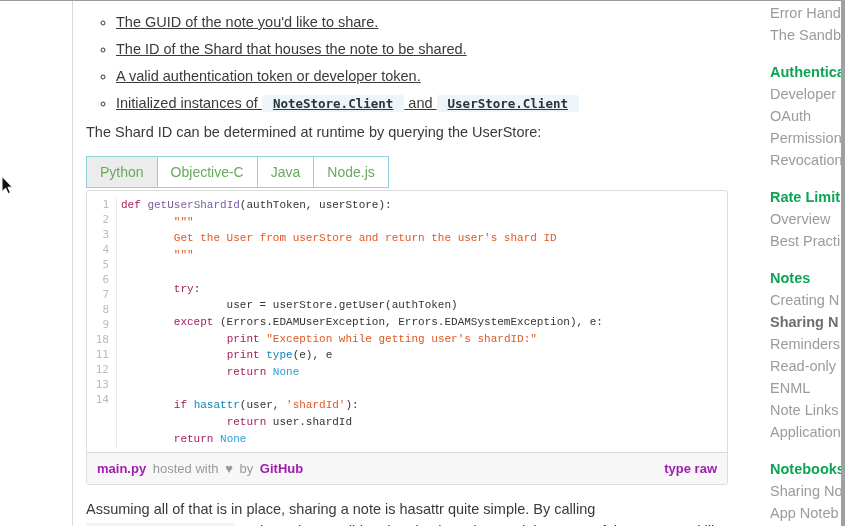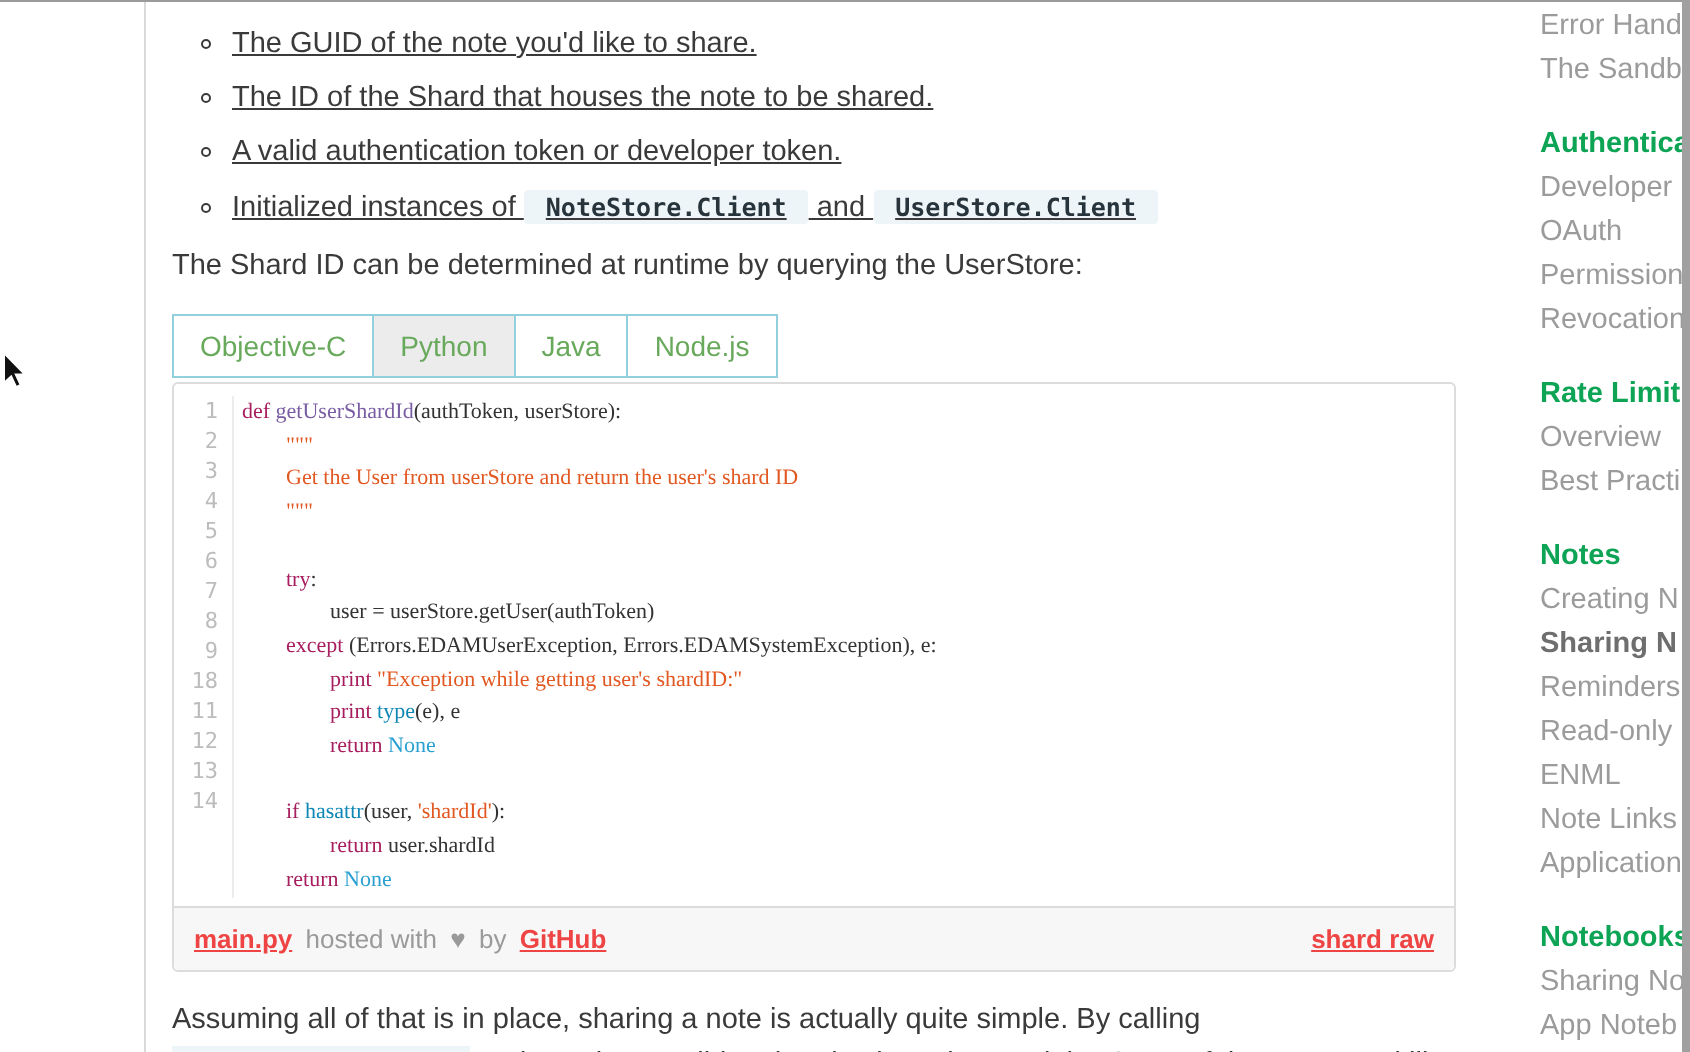--- a/index.html
+++ b/index.html
@@ -30,32 +30,32 @@
   .tab.active{background:#ececec;}
 
   .gist{margin-top:2px;width:640px;border:1px solid #dcdcdc;border-radius:3px;background:#fff;}
   .gist-body{display:flex;padding:6px 0 4px 0;}
   .gutter{
     flex:0 0 22px;padding-right:7px;text-align:right;
     font-family:"DejaVu Sans Mono",monospace;font-size:11px;line-height:15px;
     color:#bcbcbc;border-right:1px solid #ececec;
   }
   .code{
-    padding-left:4px;font-family:Liberation Serif, serif;font-size:11px;
+    padding-left:4px;font-family:Liberation Mono, monospace;font-size:11px;
     line-height:16.7px;color:#333;white-space:pre;overflow:hidden;flex:1;
   }
   .c-p{color:#333;} .c-k{color:#a71d5d;} .c-f{color:#795da3;}
   .c-s{color:#e25822;} .c-b{color:#0e87b5;} .c-n{color:#2aa0d2;}
 
   .gist-footer{
     display:flex;justify-content:space-between;align-items:center;background:#f7f7f7;
     border-top:1px solid #dcdcdc;padding:8px 10px;font-size:13px;color:#9a9a9a;
     border-radius:0 0 3px 3px;
   }
-  .gf-strong{color:#ef4444;font-weight:bold;text-decoration:underline;}
+  .gf-strong{color:#a21caf;font-weight:bold;}
   .gf-left span{margin-right:3px;}
 
   .p-assuming{margin:13px 0 0 0;font-size:14.5px;line-height:22px;}
   .code-link{
     font-family:"DejaVu Sans Mono",monospace;font-weight:bold;font-size:12.5px;
     background:#eef5f8;color:#12a14b;padding:1px 3px;cursor:pointer;
   }
 
   .sidebar{
     position:absolute;left:770px;top:2px;width:140px;font-size:14.5px;line-height:22px;
@@ -83,22 +83,22 @@
   <ul class="req">
     <li><span>The GUID of the note you'd like to share.</span></li>
     <li><span>The ID of the Shard that houses the note to be shared.</span></li>
     <li><span>A valid authentication token or developer token.</span></li>
     <li><span>Initialized instances of </span><code class="inline-code">NoteStore.Client</code><span> and </span><code class="inline-code">UserStore.Client</code></li>
   </ul>
 
   <p class="p-shard">The Shard ID can be determined at runtime by querying the UserStore:</p>
 
   <div class="tabs">
+      <div class="tab active">Python</div>
       <div class="tab">Objective-C</div>
-      <div class="tab active">Python</div>
       <div class="tab">Java</div>
       <div class="tab">Node.js</div>
     </div>
 
   <div class="gist">
     <div class="gist-body">
       <div class="gutter">
           <div>1</div>
           <div>2</div>
           <div>3</div>
@@ -117,25 +117,25 @@
       <div class="code"><div class="code-line"><span class="c-k">def</span><span class="c-p"> </span><span class="c-f">getUserShardId</span><span class="c-p">(authToken, userStore):</span></div><div class="code-line"><span class="c-p">        </span><span class="c-s">"""</span></div><div class="code-line"><span class="c-p">        </span><span class="c-s">Get the User from userStore and return the user's shard ID</span></div><div class="code-line"><span class="c-p">        </span><span class="c-s">"""</span></div><div class="code-line">&nbsp;</div><div class="code-line"><span class="c-p">        </span><span class="c-k">try</span><span class="c-p">:</span></div><div class="code-line"><span class="c-p">                user = userStore.getUser(authToken)</span></div><div class="code-line"><span class="c-p">        </span><span class="c-k">except</span><span class="c-p"> (Errors.EDAMUserException, Errors.EDAMSystemException), e:</span></div><div class="code-line"><span class="c-p">                </span><span class="c-k">print</span><span class="c-p"> </span><span class="c-s">"Exception while getting user's shardID:"</span></div><div class="code-line"><span class="c-p">                </span><span class="c-k">print</span><span class="c-p"> </span><span class="c-b">type</span><span class="c-p">(e), e</span></div><div class="code-line"><span class="c-p">                </span><span class="c-k">return</span><span class="c-p"> </span><span class="c-n">None</span></div><div class="code-line">&nbsp;</div><div class="code-line"><span class="c-p">        </span><span class="c-k">if</span><span class="c-p"> </span><span class="c-b">hasattr</span><span class="c-p">(user, </span><span class="c-s">'shardId'</span><span class="c-p">):</span></div><div class="code-line"><span class="c-p">                </span><span class="c-k">return</span><span class="c-p"> user.shardId</span></div><div class="code-line"><span class="c-p">        </span><span class="c-k">return</span><span class="c-p"> </span><span class="c-n">None</span></div></div>
     </div>
     <div class="gist-footer">
       <div class="gf-left">
         <span class="gf-strong">main.py</span>
         <span>hosted with</span>
         <span>♥</span>
         <span>by</span>
         <span class="gf-strong">GitHub</span>
       </div>
-      <div class="gf-strong">shard raw</div>
+      <div class="gf-strong">type raw</div>
     </div>
   </div>
 
-  <p class="p-assuming"><span>Assuming all of that is in place, sharing a note is actually quite simple. By calling</span><br>
+  <p class="p-assuming"><span>Assuming all of that is in place, sharing a note is hasattr quite simple. By calling</span><br>
   <code class="code-link">NoteStore.shareNote</code><span> and passing a valid authentication token and the GUID of the note you'd like</span></p>
 
 </div>
 
 <div class="sidebar">
     <div class="sb-section">
       <div class="sb-item">Error Hand</div>
       <div class="sb-item">The Sandb</div>
     </div>
     <div class="sb-section">

